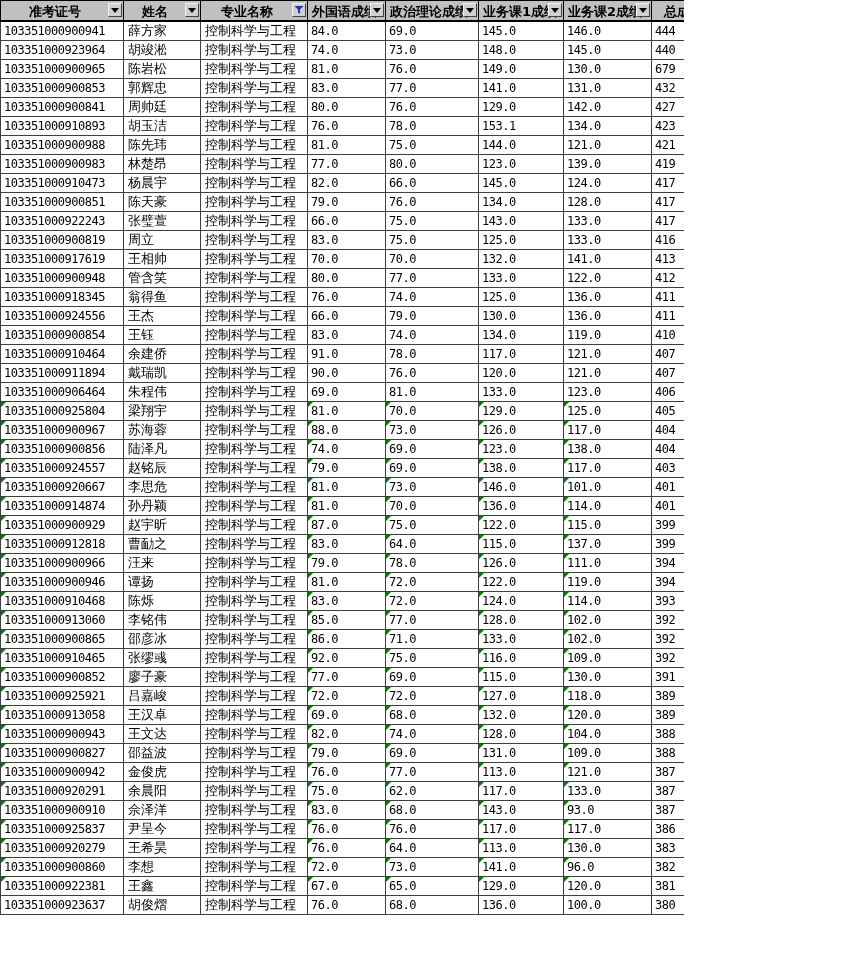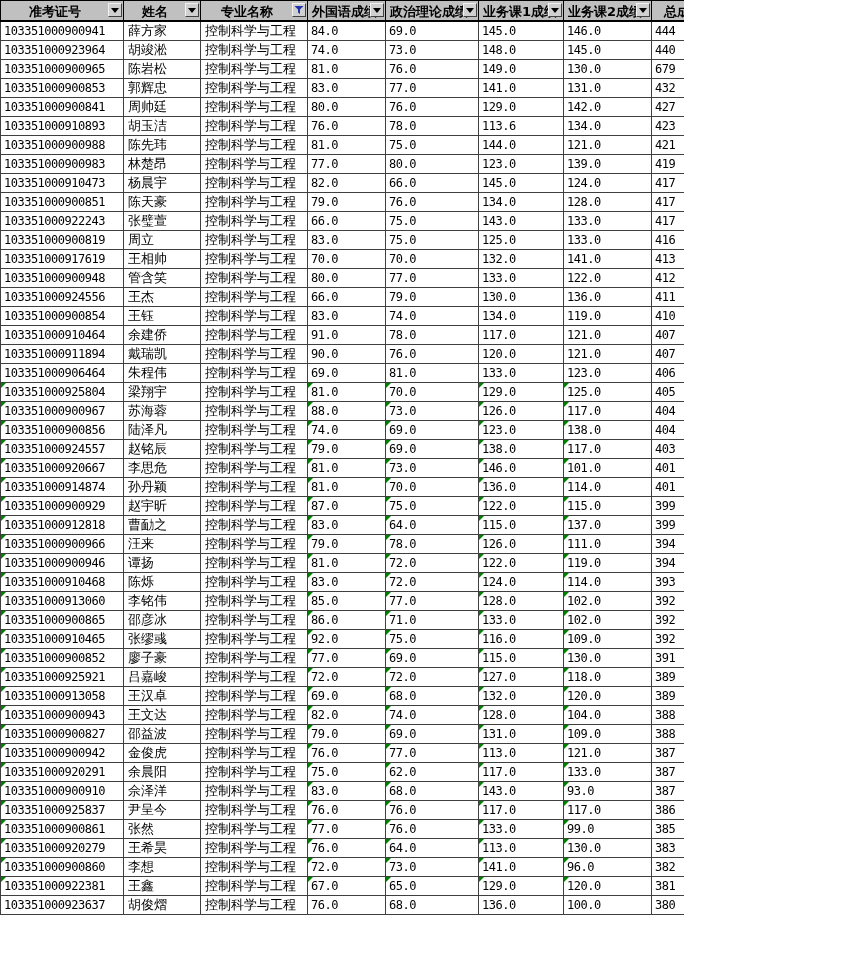--- a/index.html
+++ b/index.html
@@ -181,21 +181,21 @@
           <td class="num">142.0</td>
           <td class="num">427</td>
           <td class="cjk"></td>
         </tr>
         <tr>
           <td class="num">103351000910893</td>
           <td class="cjk">胡玉洁</td>
           <td class="cjk">控制科学与工程</td>
           <td class="num">76.0</td>
           <td class="num">78.0</td>
-          <td class="num">113.6</td>
+          <td class="num">153.1</td>
           <td class="num">134.0</td>
           <td class="num">423</td>
           <td class="cjk"></td>
         </tr>
         <tr>
           <td class="num">103351000900988</td>
           <td class="cjk">陈先玮</td>
           <td class="cjk">控制科学与工程</td>
           <td class="num">81.0</td>
           <td class="num">75.0</td>
@@ -272,20 +272,31 @@
         </tr>
         <tr>
           <td class="num">103351000900948</td>
           <td class="cjk">管含笑</td>
           <td class="cjk">控制科学与工程</td>
           <td class="num">80.0</td>
           <td class="num">77.0</td>
           <td class="num">133.0</td>
           <td class="num">122.0</td>
           <td class="num">412</td>
+          <td class="cjk"></td>
+        </tr>
+        <tr>
+          <td class="num">103351000918345</td>
+          <td class="cjk">翁得鱼</td>
+          <td class="cjk">控制科学与工程</td>
+          <td class="num">76.0</td>
+          <td class="num">74.0</td>
+          <td class="num">125.0</td>
+          <td class="num">136.0</td>
+          <td class="num">411</td>
           <td class="cjk"></td>
         </tr>
         <tr>
           <td class="num">103351000924556</td>
           <td class="cjk">王杰</td>
           <td class="cjk">控制科学与工程</td>
           <td class="num">66.0</td>
           <td class="num">79.0</td>
           <td class="num">130.0</td>
           <td class="num">136.0</td>
@@ -583,31 +594,20 @@
           <td class="cjk">尹呈今</td>
           <td class="cjk">控制科学与工程</td>
           <td class="num">76.0<span class="tri" style="border-top-color: rgb(0, 128, 0);"></span></td>
           <td class="num">76.0<span class="tri" style="border-top-color: rgb(0, 128, 0);"></span></td>
           <td class="num">117.0<span class="tri" style="border-top-color: rgb(0, 128, 0);"></span></td>
           <td class="num">117.0<span class="tri" style="border-top-color: rgb(0, 128, 0);"></span></td>
           <td class="num">386</td>
           <td class="cjk"></td>
         </tr>
         <tr>
-          <td class="num">103351000900861<span class="tri" style="border-top-color: rgb(0, 128, 0);"></span></td>
-          <td class="cjk">张然</td>
-          <td class="cjk">控制科学与工程</td>
-          <td class="num">77.0<span class="tri" style="border-top-color: rgb(0, 128, 0);"></span></td>
-          <td class="num">76.0<span class="tri" style="border-top-color: rgb(0, 128, 0);"></span></td>
-          <td class="num">133.0<span class="tri" style="border-top-color: rgb(0, 128, 0);"></span></td>
-          <td class="num">99.0<span class="tri" style="border-top-color: rgb(0, 128, 0);"></span></td>
-          <td class="num">385</td>
-          <td class="cjk"></td>
-        </tr>
-        <tr>
           <td class="num">103351000920279<span class="tri" style="border-top-color: rgb(0, 128, 0);"></span></td>
           <td class="cjk">王希昊</td>
           <td class="cjk">控制科学与工程</td>
           <td class="num">76.0<span class="tri" style="border-top-color: rgb(0, 128, 0);"></span></td>
           <td class="num">64.0<span class="tri" style="border-top-color: rgb(0, 128, 0);"></span></td>
           <td class="num">113.0<span class="tri" style="border-top-color: rgb(0, 128, 0);"></span></td>
           <td class="num">130.0<span class="tri" style="border-top-color: rgb(0, 128, 0);"></span></td>
           <td class="num">383</td>
           <td class="cjk"></td>
         </tr>

